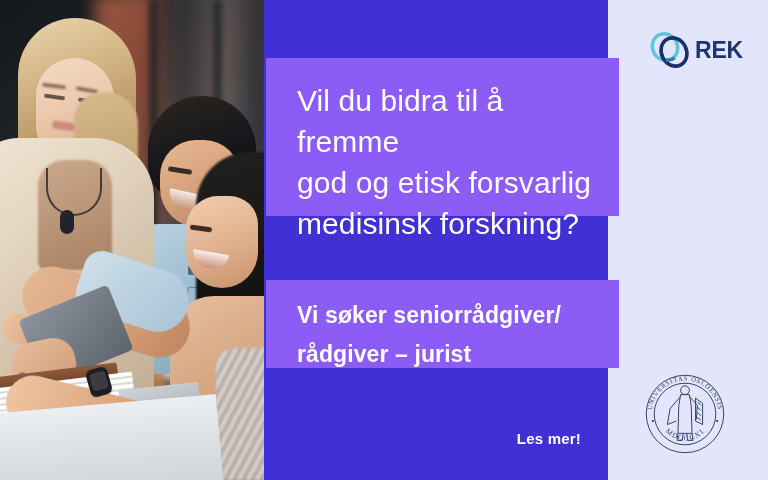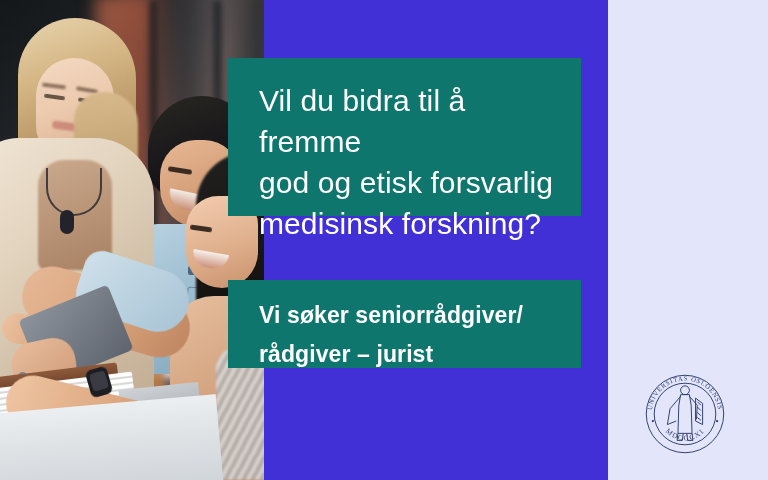--- a/index.html
+++ b/index.html
@@ -407,22 +407,23 @@
   .lavender-panel {
     position: absolute;
     left: 608px; top: 0;
     width: 160px; height: 480px;
     background: #e3e6fb;
   }
 
   
   .textbox {
     position: absolute;
-    background: #0f766e;
+    background: #8b5cf6;
     box-sizing: border-box;
+    margin-left: 38px;
   }
   #headline-box {
     left: 228px; top: 58px;
     width: 353px; height: 158px;
     padding: 22px 26px 0 31px;
   }
   #headline-text {
     margin: 0;
     color: #ffffff;
     font-size: 30px;
@@ -564,21 +565,30 @@
     <p id="headline-text">Vil du bidra til å fremme
 god og etisk forsvarlig
 medisinsk forskning?</p>
   </div>
 
   <div class="textbox" id="job-box">
     <p id="job-text">Vi søker seniorrådgiver/
 rådgiver – jurist</p>
   </div>
 
-
+  <div id="cta">Les mer!</div>
+
+  <div id="rek-logo">
+    <svg width="46" height="44" viewBox="0 0 46 44">
+      <ellipse cx="17" cy="19" rx="12.5" ry="13.5" transform="rotate(-28 17 19)" fill="none" stroke="#5fc3dd" stroke-width="3.4"></ellipse>
+      <ellipse cx="26" cy="24" rx="12.5" ry="14.5" transform="rotate(-28 26 24)" fill="none" stroke="#18306e" stroke-width="3.6"></ellipse>
+      <path d="M17.8 32.0 a12.5 13.5 0 0 0 8.9 -2.2" fill="none" stroke="#2b7fa8" stroke-width="3.4"></path>
+    </svg>
+    <span id="rek-wordmark">REK</span>
+  </div>
 
   <svg id="uio-seal" viewBox="0 0 100 100">
     <defs>
       <path id="arcTop" d="M 12,50 A 38,38 0 0 1 88,50"></path>
       <path id="arcBot" d="M 20,50 A 30,30 0 0 0 80,50"></path>
     </defs>
     <circle cx="50" cy="50" r="44" fill="none" stroke="#2f3c6b" stroke-width="1.1"></circle>
     <circle cx="50" cy="50" r="35" fill="none" stroke="#2f3c6b" stroke-width="1.1"></circle>
     <text class="seal-text">
       <textPath href="#arcTop" startOffset="50%" text-anchor="middle">UNIVERSITAS OSLOENSIS</textPath>

